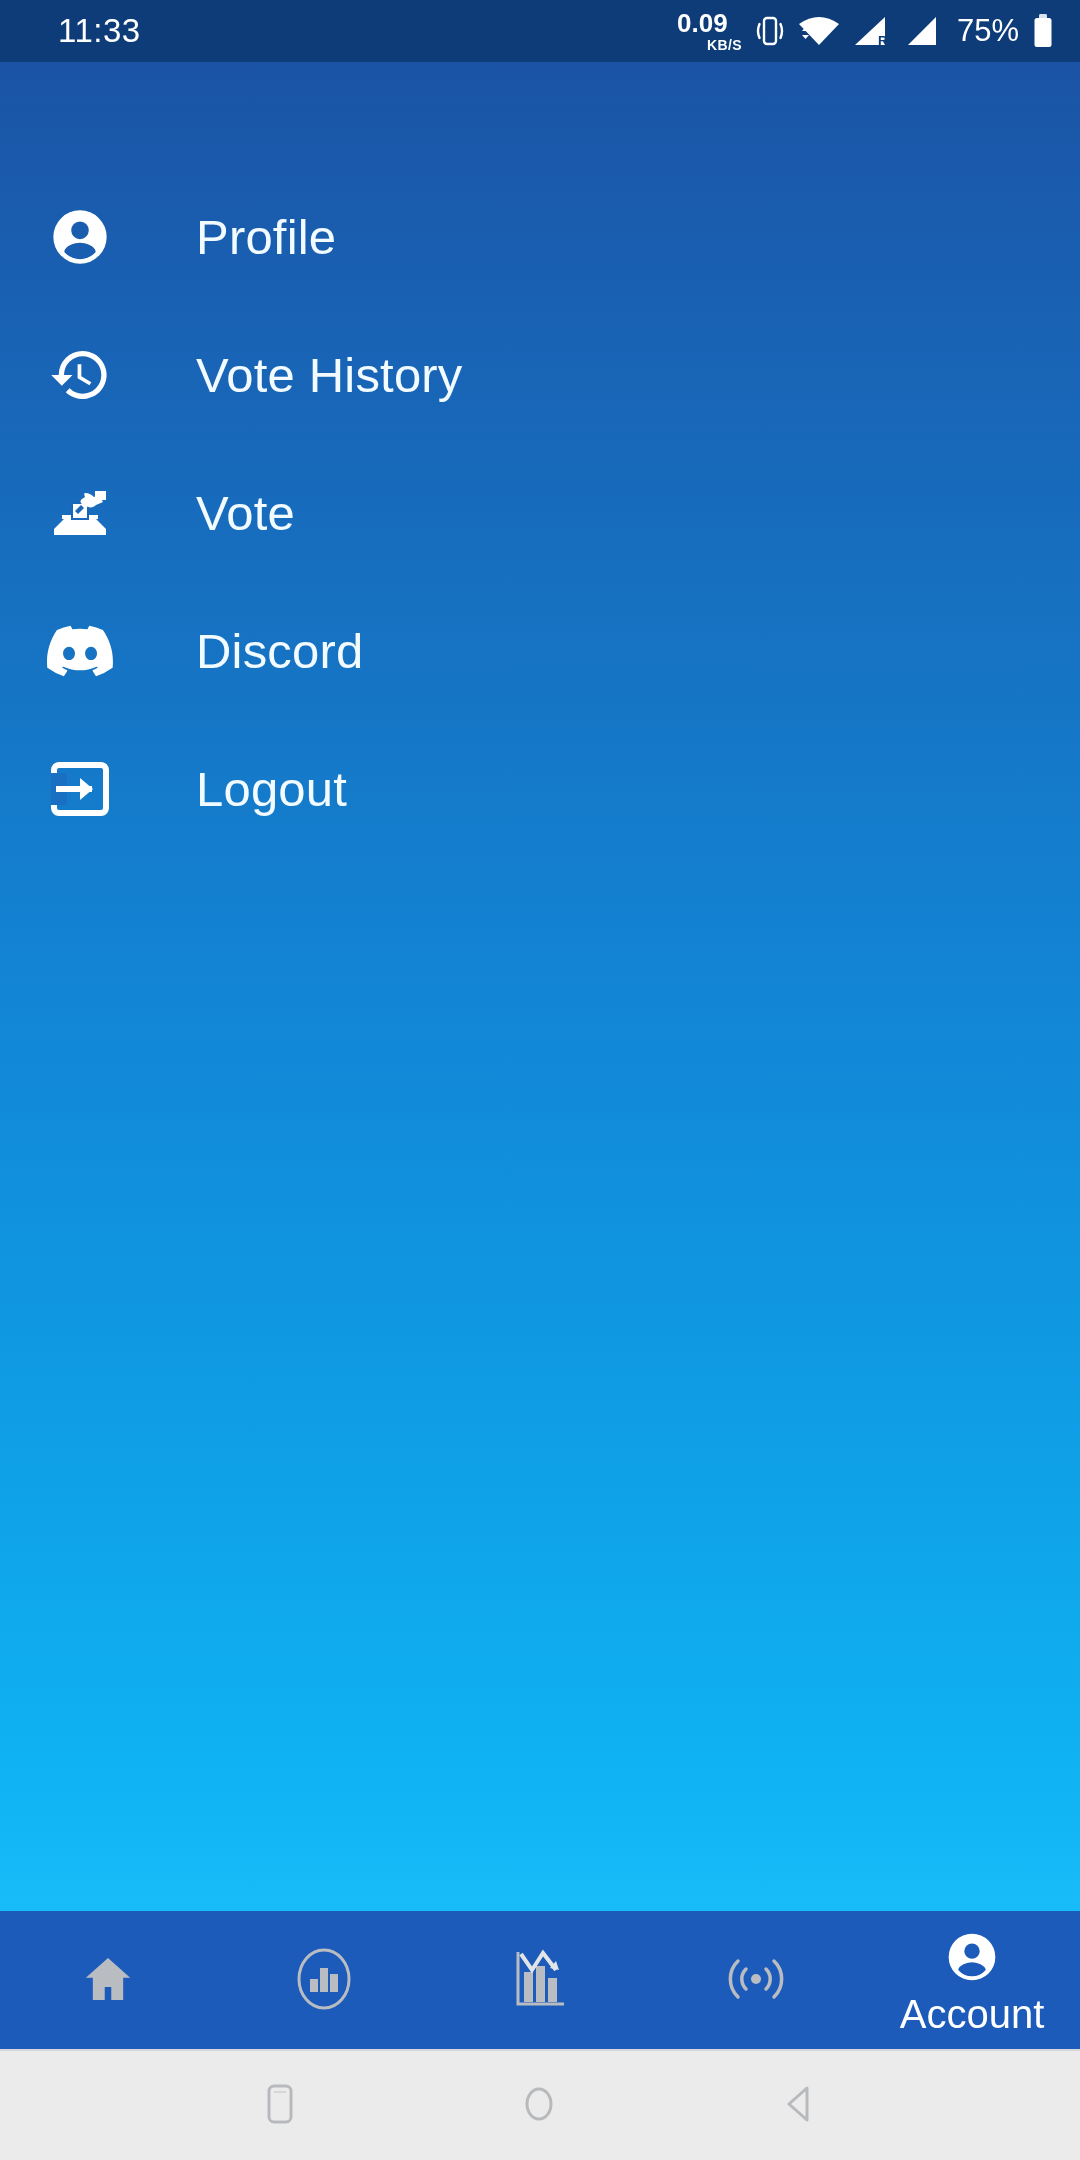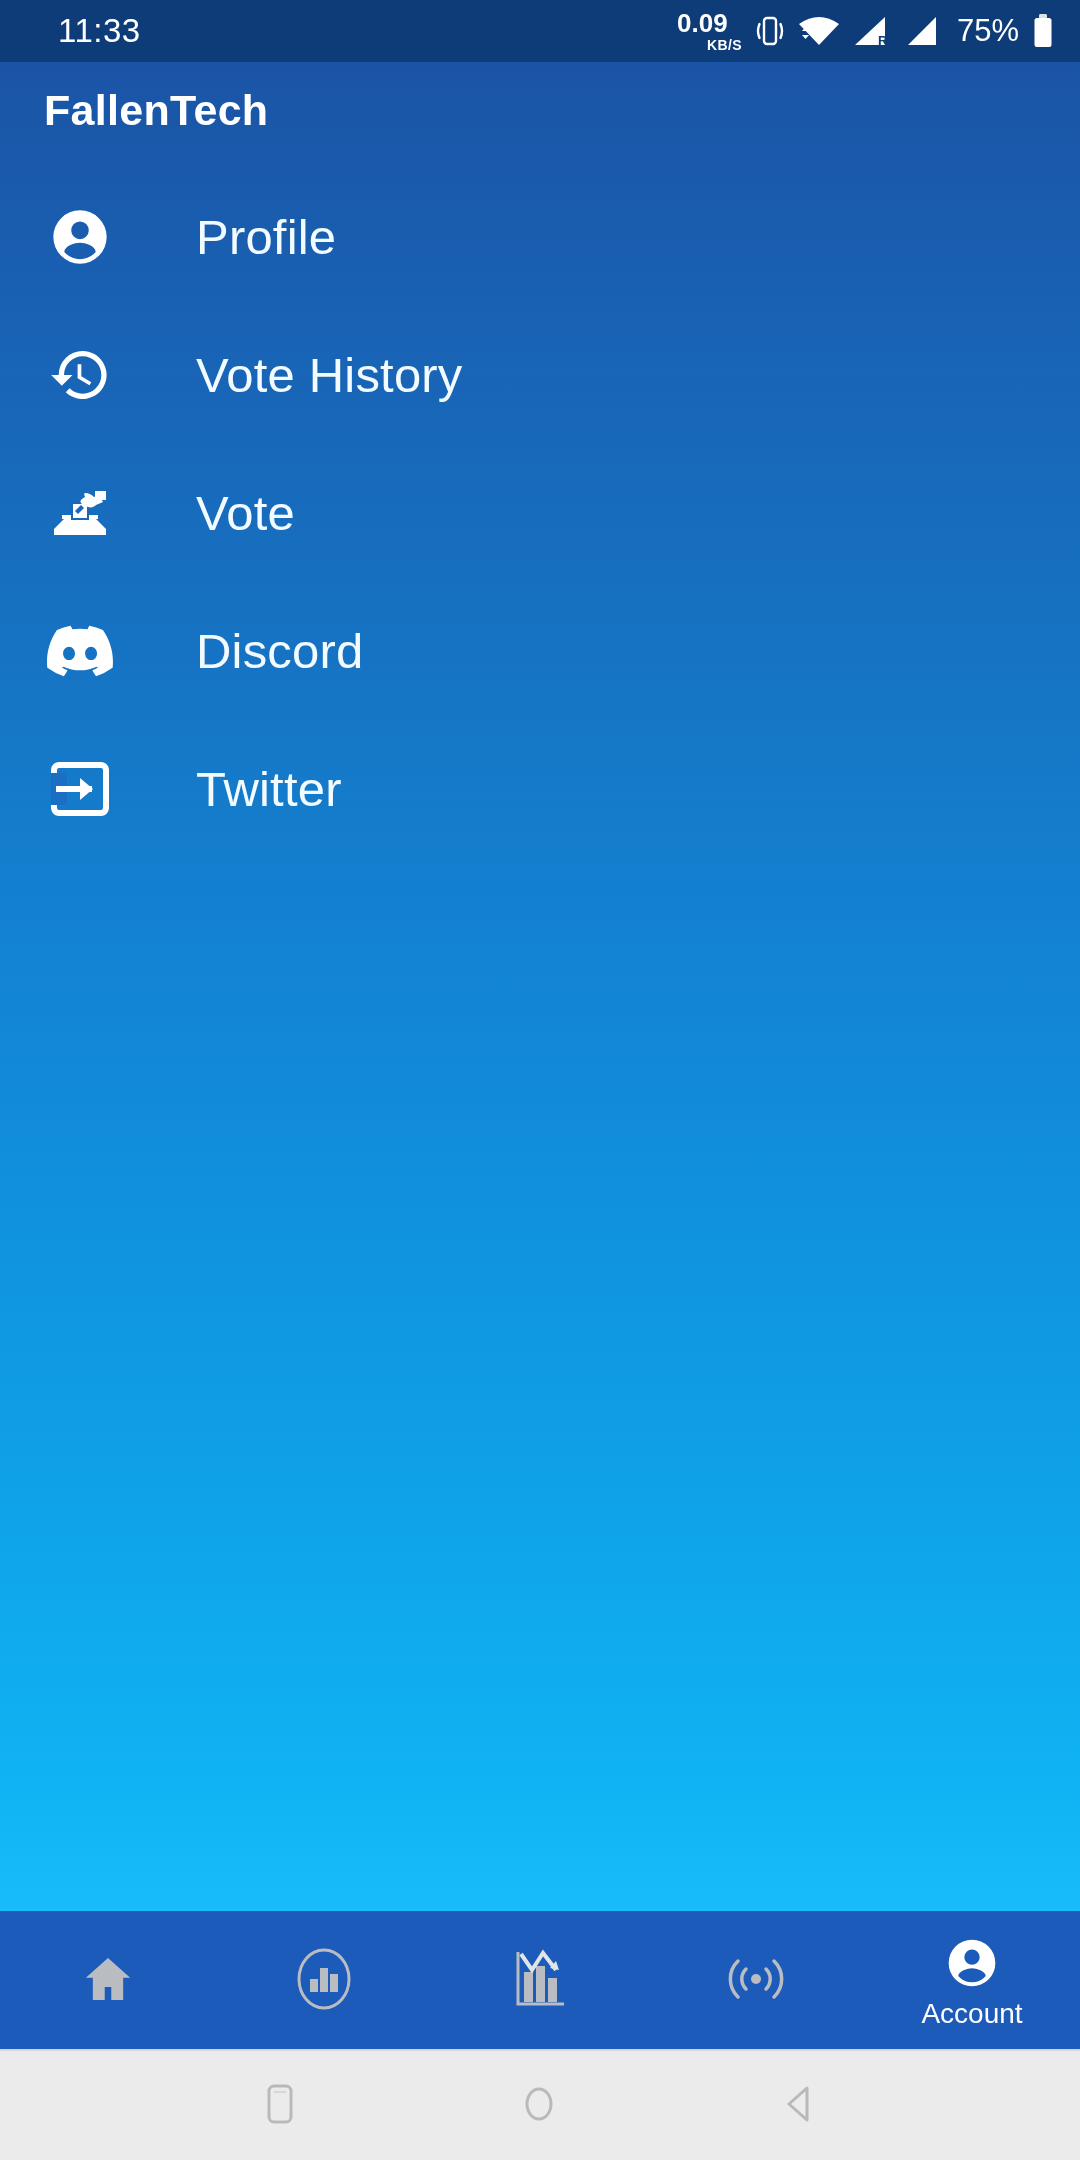--- a/index.html
+++ b/index.html
@@ -56,21 +56,21 @@
   .bottomnav {
     position:absolute; left:0; top:1911px; width:1080px; height:138px;
     background:#1d5bba;
     display:flex; align-items:center;
   }
   .bn-item {
     flex:1 1 0; height:100%;
     display:flex; flex-direction:column; align-items:center; justify-content:center;
   }
   .bn-item .bn-ico { display:flex; align-items:center; justify-content:center; height:70px; }
-  .bn-label { color:#fff; font-size:28px; margin-top:2px; }
+  .bn-label { color:#fff; font-size:40px; margin-top:2px; }
   .bn-item.active .bn-ico { height:66px; }
 
   
   .sysnav {
     position:absolute; left:0; top:2049px; width:1080px; height:111px;
     background:#ebebeb;
     display:flex; align-items:center; justify-content:center; gap:218px;
     border-top:2px solid #d5d7da;
   }
   .sysnav .sn { opacity:.95; }
@@ -124,21 +124,20 @@
         <svg width="22" height="36" viewBox="0 0 22 36">
           <rect x="7" y="1" width="8" height="5" rx="1.4" fill="#ffffff" opacity=".85"></rect>
           <rect x="2.5" y="5" width="17" height="29" rx="2.5" fill="#fff"></rect>
         </svg>
       </span>
     </div>
   </div>
 
   <div class="drawer">
 
-    <div class="app-title">FallenTech</div>
 
     <div class="menu">
 
       <div class="menu-item">
         <span class="mi-icon">
           <svg width="64" height="64" viewBox="0 0 24 24" fill="#ffffff">
             <path d="M12 2a10 10 0 100 20 10 10 0 000-20zm0 4.2a3.3 3.3 0 110 6.6 3.3 3.3 0 010-6.6zm0 14.1a7.9 7.9 0 01-5.9-2.7c.1-2.2 4-3.4 5.9-3.4s5.8 1.2 5.9 3.4A7.9 7.9 0 0112 20.3z"></path>
           </svg>
         </span>
         <span class="mi-label">Profile</span>
@@ -182,21 +181,21 @@
 
       <div class="menu-item">
         <span class="mi-icon">
           <svg width="62" height="62" viewBox="0 0 62 62">
             <rect x="5" y="7" width="52" height="48" rx="5" fill="none" stroke="#ffffff" stroke-width="6"></rect>
             <rect x="2" y="15" width="16" height="32" fill="#1a6fc2"></rect>
             <path d="M10 31 H40" stroke="#ffffff" stroke-width="6" stroke-linecap="square"></path>
             <path d="M31 20 L44 31 L31 42 Z" fill="#ffffff"></path>
           </svg>
         </span>
-        <span class="mi-label">Twitter</span>
+        <span class="mi-label">Logout</span>
       </div>
 
     </div>
   </div>
 
   <div class="bottomnav">
 
     <div class="bn-item">
       <span class="bn-ico">
         <svg width="56" height="56" viewBox="0 0 24 24" fill="#b9bdc2">

